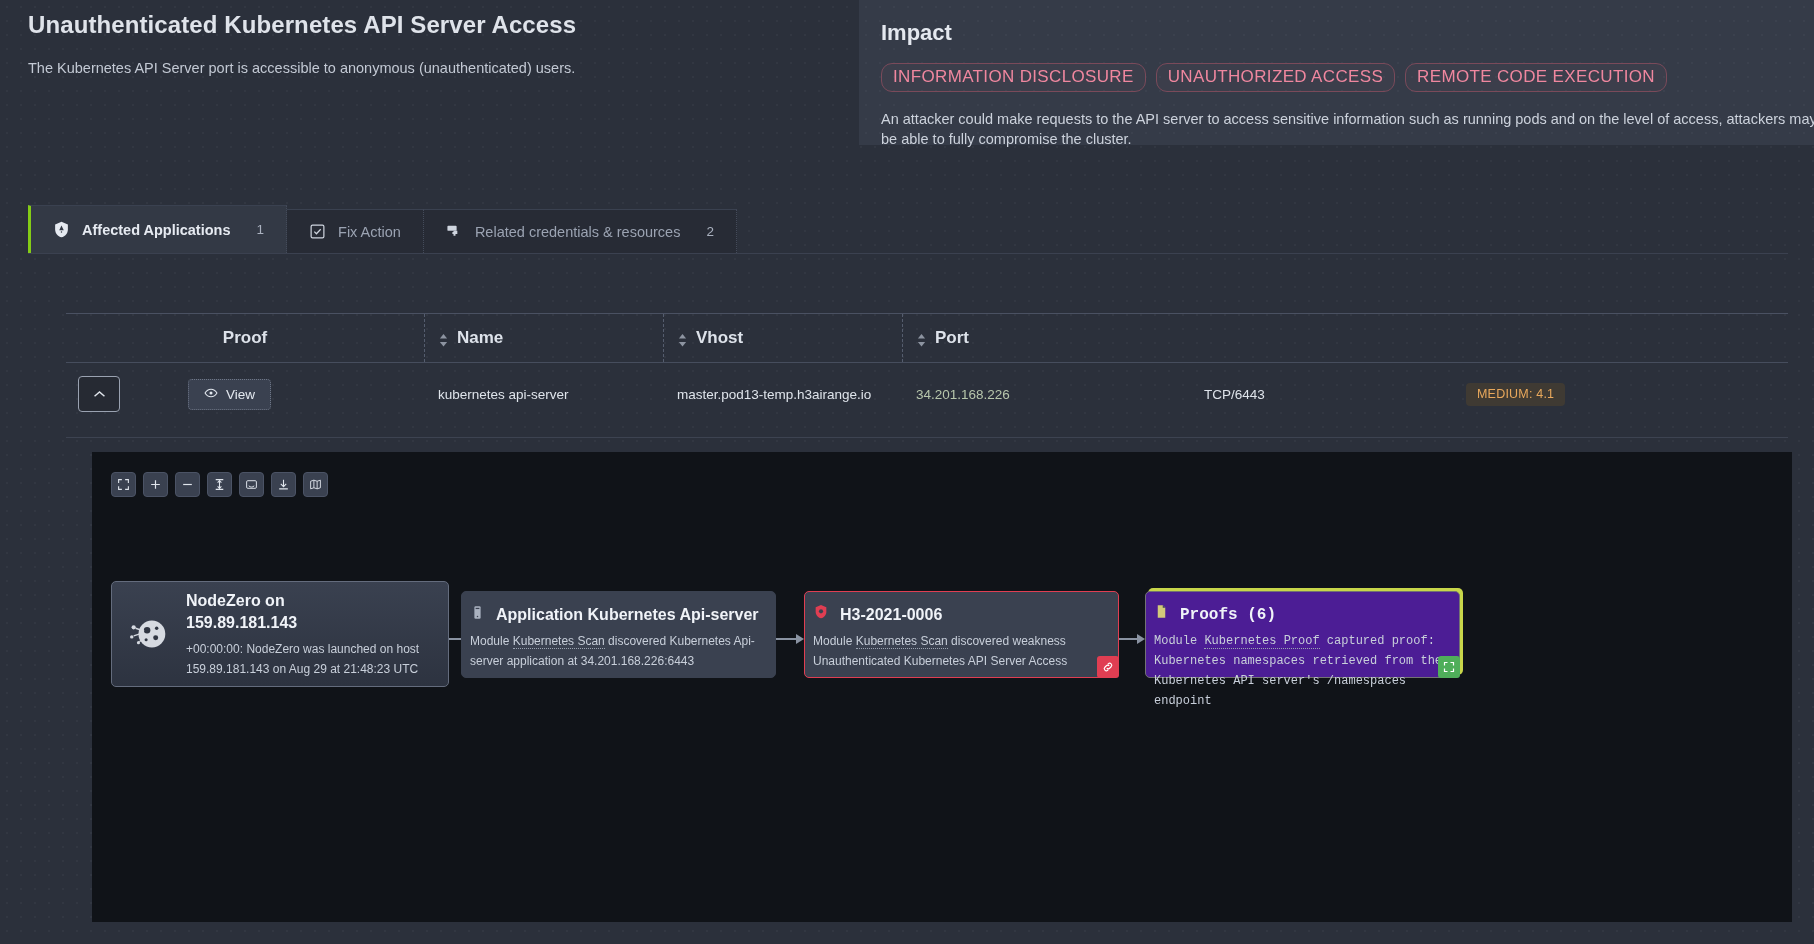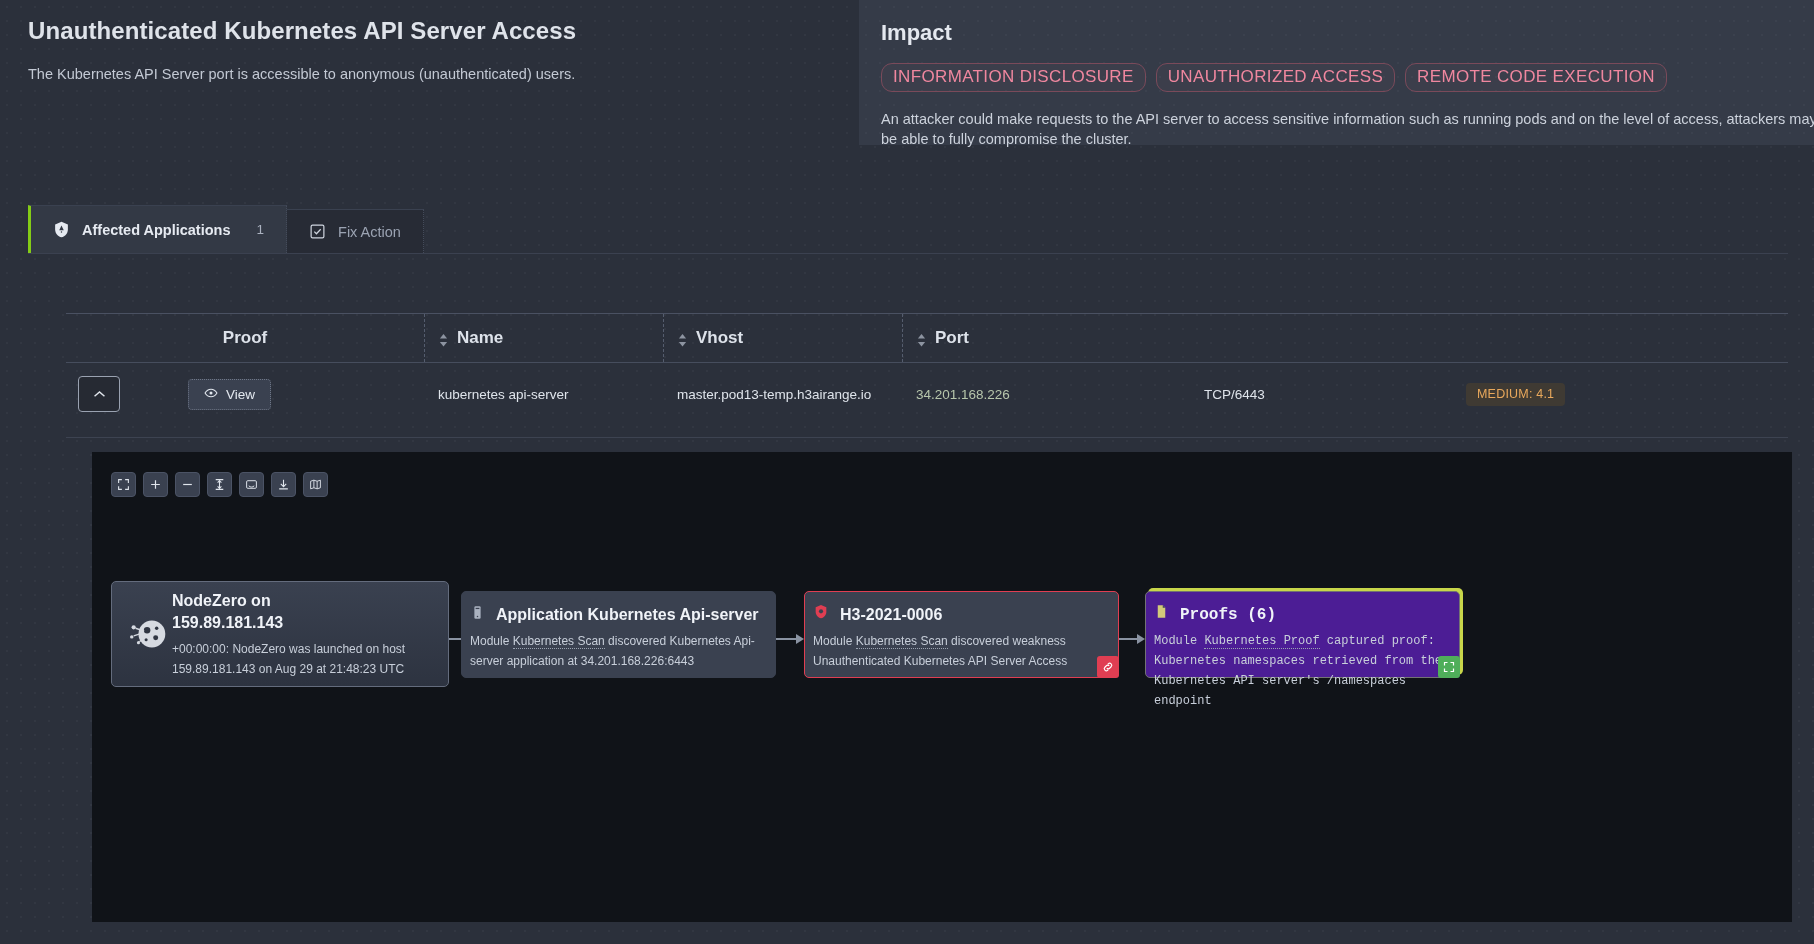--- a/index.html
+++ b/index.html
@@ -9,21 +9,21 @@
     font-family: "Liberation Sans", sans-serif;
     overflow: hidden;
   }
   body {
     background-image: radial-gradient(rgba(255,255,255,0.035) 1px, transparent 1px);
     background-size: 14px 14px;
     position: relative;
   }
 
   
-  #header { position: absolute; left: 28px; top: 14px; width: 800px; }
+  #header { position: absolute; left: 28px; top: 8px; width: 800px; }
   #page-title {
     font-size: 24px; font-weight: bold; color: #dfe3ea;
     letter-spacing: .1px; line-height: 34px;
   }
   #page-subtitle {
     margin-top: 16px; font-size: 14.5px; color: #c3c9d4; line-height: 20px;
   }
 
   
   #impact-panel {
@@ -139,21 +139,21 @@
     font-size: 16px; font-weight: bold; color: #f0f3f8; line-height: 22px;
   }
   .node-title.stacked { display: block; }
   .node-body { margin-top: 5px; font-size: 12px; color: #c8cfda; line-height: 20px; }
   .dotted-u { border-bottom: 1px dotted #9aa3b1; }
 
   #node-nodezero {
     left: 19px; top: 129px; width: 338px; height: 106px;
     background: linear-gradient(180deg,#3a4150 0%, #2d3340 100%);
     border: 1px solid #646c7d;
-    display: flex; align-items: center; padding: 10px 14px;
+    display: flex; align-items: center; gap: 14px; padding: 10px 14px;
   }
   #node-app {
     left: 369px; top: 139px; width: 315px; height: 87px;
     background: #3a4150; border: 1px solid #3a4150;
   }
   #node-weakness {
     left: 712px; top: 139px; width: 315px; height: 87px;
     background: #3a4150; border: 1px solid #e03e52;
   }
   #node-proofs {
@@ -216,20 +216,30 @@
   <div class="tab">
     <span class="tab-icon">
       <svg viewBox="0 0 24 24" fill="none" stroke="#cfd5df" stroke-width="1.7">
           <rect x="3" y="3" width="18" height="18" rx="2"></rect>
           <path d="M7.5 12.2l3 3 6-6.4"></path>
         </svg>
     </span>
     <span>Fix Action</span>
   </div>
 
+  <div class="tab">
+    <span class="tab-icon">
+      <svg viewBox="0 0 24 24" fill="#cfd5df">
+          <rect x="2" y="4" width="13" height="7" rx="1.2"></rect>
+          <path d="M12 11h4v4.5h-2.6V18h-2.8v-2.5H9V13z"></path>
+        </svg>
+    </span>
+    <span>Related credentials &amp; resources</span>
+    <span class="tab-count">2</span>
+  </div>
 </div>
 <div id="tabs-rule"></div>
 
 <div id="table">
   <div id="table-top-rule"></div>
 
   <div class="thead">
     <div class="th col-proof">
       <span>Proof</span>
     </div>

